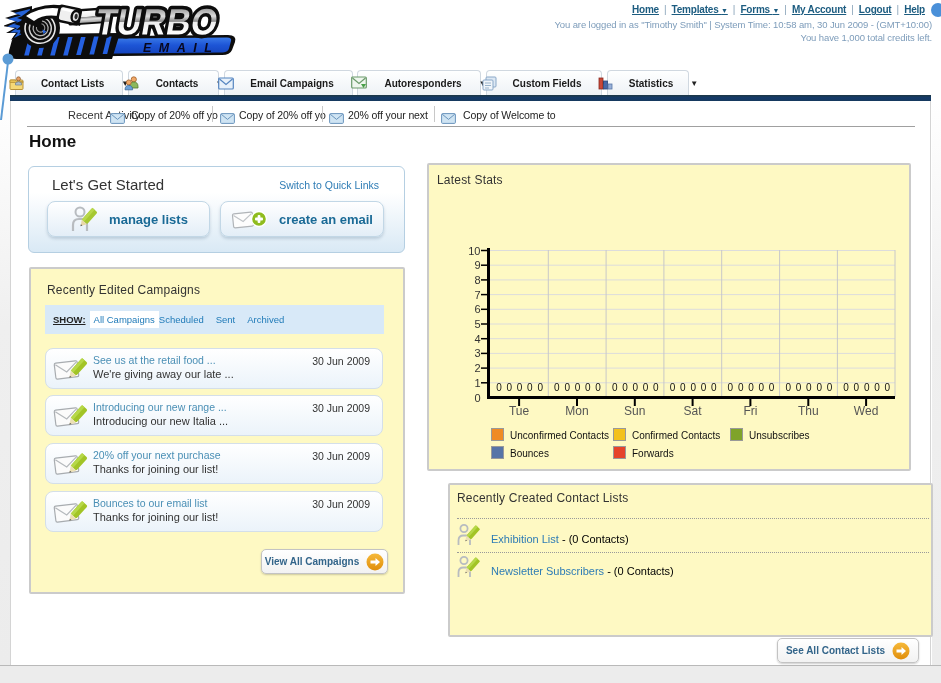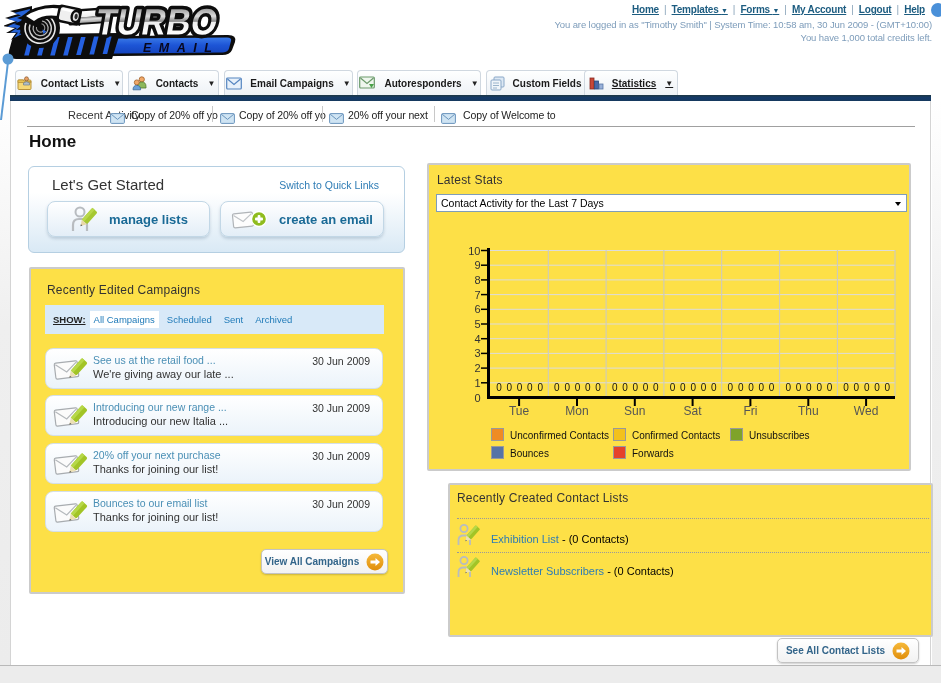--- a/index.html
+++ b/index.html
@@ -6,42 +6,42 @@
 html,body { width:941px; height:683px; background:#ffffff; font-family:"Liberation Sans", sans-serif; overflow:hidden; position:relative; }
 .abs { position:absolute; }
 
 
 .toplinks { top:4px; right:16px; font-size:10px; font-weight:bold; letter-spacing:-0.2px; color:#1c5c80; white-space:nowrap; }
 .toplinks a { color:#1c5c80; text-decoration:underline; }
 .toplinks .sep { color:#8aa4ba; font-weight:normal; padding:0 5px; letter-spacing:0; }
 .loginline { right:9px; font-size:9.5px; letter-spacing:-0.1px; color:#7d9cba; white-space:nowrap; }
 
 
-.tab { position:absolute; top:70px; height:25px; white-space:nowrap; background:linear-gradient(#feffff,#eef2f6); border:1px solid #d0d8e0; border-bottom:none; border-radius:4px 4px 0 0; font-size:10px; font-weight:bold; color:#1a1a1a; display:flex; align-items:center; justify-content:center; gap:8px; }
+.tab { position:absolute; top:70px; height:25px; white-space:nowrap; background:linear-gradient(#feffff,#eef2f6); border:1px solid #d0d8e0; border-bottom:none; border-radius:4px 4px 0 0; font-size:10px; font-weight:bold; color:#1a1a1a; display:flex; align-items:center; justify-content:center; gap:16px; }
 .tab .arr { font-size:8px; color:#222; margin-left:1px; }
 .navybar { left:10px; top:95px; width:921px; height:6px; background:linear-gradient(#1e3844,#143a69 45%,#16395e); }
 
 
 .container { left:10px; top:101px; width:921px; height:564px; background:#ffffff; border-left:1px solid #d4d4d4; border-right:1px solid #d4d4d4; }
 .greybottom { left:0; top:665px; width:941px; height:18px; background:#ececec; border-top:1px solid #b9b9b9; }
 .recentline { left:27px; top:126px; width:888px; height:1px; background:#a0a0a0; }
 .ralabel { font-size:11px; color:#333;padding-left:40px; }
 .raitem { font-size:10.5px; letter-spacing:-0.1px; color:#222; white-space:nowrap; }
 .rasep { width:1px; height:16px; background:#c8c8c8; }
 
 .home { left:29px; top:132px; font-size:17px; font-weight:bold; color:#111; }
 
 
 .lgs { left:28px; top:166px; width:377px; height:87px; border:1px solid #b5cfe2; border-radius:6px; background:linear-gradient(#ffffff 30%, #d9e9f5); }
 .lgs h2 { position:absolute; left:23px; top:9px; font-size:15px; font-weight:normal; color:#333; }
 .switchlink { position:absolute; right:25px; top:12px; font-size:10.5px; color:#2e7cb5; }
 .bigbtn { position:absolute; top:34px; height:36px; border:1px solid #c2d7e6; border-radius:8px; background:linear-gradient(#ffffff,#e3eef7); box-shadow:0 2px 3px rgba(80,110,140,0.25); display:flex; align-items:center; justify-content:center; gap:10px; font-size:13px; font-weight:bold; color:#1a6a96; }
 
 
-.panel { border:2px solid #cbcbcb; background:#fde047; border-radius:2px; }
+.panel { border:2px solid #cbcbcb; background:#fef9c3; border-radius:2px; }
 .camp { left:29px; top:267px; width:376px; height:327px; }
 .panel h2 { position:absolute; font-size:12px; font-weight:normal; color:#333; letter-spacing:0.2px; }
 .showbar { position:absolute; left:14px; top:36px; width:339px; height:29px; background:#d8e9f8; display:flex; align-items:center; font-size:9.5px; }
 .showbar .lbl { font-weight:bold; color:#222; margin-left:8px; margin-right:4px; font-size:9.5px;text-decoration:underline;}
 .showpill { background:#fff; border-radius:0; padding:3px 4px; color:#1f7ab8; }
 .showlink { color:#1f7ab8; margin-left:12px; }
 .crow { position:absolute; left:14px; width:338px; height:41px; border:1px solid #d4dfe9; border-radius:8px; background:linear-gradient(#ffffff,#ebf3fa); }
 .crow .tt { position:absolute; left:47px; top:5px; font-size:10.5px; color:#4a8fb5; }
 .crow .st { position:absolute; left:47px; top:19px; font-size:11px; color:#333; }
 .crow .dt { position:absolute; right:12px; top:6px; font-size:10.5px; color:#333; }
@@ -191,21 +191,21 @@
   <path d="M10,8 l5,0 -2.5,4 z" fill="#48a048"></path>
 </svg>
     </span>Autoresponders <span class="arr">▼</span></div>
 <div class="tab" style="left:486px; width:116px;"><span class="ticon">
       <svg width="15" height="15" viewBox="0 0 15 15">
   <rect x="4" y="1" width="10" height="10" rx="1" fill="#dce8f4" stroke="#8aa8c8" stroke-width="1"></rect>
   <rect x="1" y="4" width="10" height="10" rx="1" fill="#f0f5fa" stroke="#8aa8c8" stroke-width="1"></rect>
   <path d="M3,7 l6,0 M3,9.5 l6,0 M3,12 l4,0" stroke="#9ab4cc" stroke-width="1"></path>
 </svg>
     </span>Custom Fields <span class="arr">▼</span></div>
-<div class="tab" style="left:584px; width:94px;text-decoration:underline;"><span class="ticon">
+<div class="tab" style="left:607px; width:82px;"><span class="ticon">
       <svg width="15" height="14" viewBox="0 0 15 14">
   <rect x="1" y="2" width="4" height="11" fill="#c84838" stroke="#8a2a20" stroke-width="0.8"></rect>
   <rect x="5.5" y="5" width="4" height="8" fill="#4868a8" stroke="#2a4878" stroke-width="0.8"></rect>
   <rect x="10" y="8" width="4" height="5" fill="#98b0d8" stroke="#5878a8" stroke-width="0.8"></rect>
 </svg>
     </span>Statistics <span class="arr">▼</span></div>
 
 <div class="abs navybar"></div>
 <div class="abs" style="left:0; top:101px; width:10px; height:564px; background:linear-gradient(#ffffff,#efefef 40%,#ececec);"></div>
 <div class="abs" style="left:932px; top:101px; width:9px; height:564px; background:linear-gradient(#ffffff,#efefef 40%,#ececec);"></div>
@@ -262,21 +262,21 @@
     <rect x="24" y="11.6" width="8" height="2.8" rx="1" fill="#fff"></rect>
     <rect x="26.6" y="9" width="2.8" height="8" rx="1" fill="#fff"></rect>
   </svg>create an email</a>
 </div>
 
 <div class="abs panel camp">
   <h2 style="left:16px; top:14px;">Recently Edited Campaigns</h2>
   <div class="showbar">
     <span class="lbl">SHOW:</span>
     <span class="showpill">All Campaigns</span>
-    <a class="showlink" style="margin-left:8px;" href="#">Scheduled</a>
+    <a class="showlink" style="margin-left:0;" href="#">Scheduled</a>
     <a class="showlink" href="#">Sent</a>
     <a class="showlink" href="#">Archived</a>
   </div>
   <div class="crow" style="top:79px;">
       <span class="rowicon" style="position:absolute; left:6px; top:7px;">
         <svg width="36" height="28" viewBox="0 0 36 28">
 <g transform="rotate(-7 14 14)">
 <rect x="3" y="6" width="23" height="16" rx="1.5" fill="#fbfbfb" stroke="#a8acb0" stroke-width="1.2"></rect>
 <path d="M4,7.5 L14.5,16 L25,7.5" fill="none" stroke="#b4b8bc" stroke-width="1.2"></path>
 </g>
@@ -356,21 +356,20 @@
             <stop offset="1" stop-color="#e08e0b"></stop>
           </linearGradient>
         </defs>
         <circle cx="9" cy="9" r="8.5" fill="url(#og)"></circle>
         <path d="M4.5,7.6 l5,0 0,-2.6 4.5,4 -4.5,4 0,-2.6 -5,0 z" fill="#fff"></path>
       </svg></a>
 </div>
 
 <div class="abs panel stats">
   <h2 style="left:8px; top:8px;">Latest Stats</h2>
-  <div class="select">Contact Activity for the Last 7 Days<span class="sarr"></span></div>
   <svg style="position:absolute; left:28px; top:77px;" width="460" height="180" viewBox="0 0 460 180">
     <g stroke="#dcdcdc" stroke-width="1">
       <line x1="33" y1="8.5" x2="438" y2="8.5"></line>
       <line x1="33" y1="23.2" x2="438" y2="23.2"></line>
       <line x1="33" y1="37.9" x2="438" y2="37.9"></line>
       <line x1="33" y1="52.6" x2="438" y2="52.6"></line>
       <line x1="33" y1="67.3" x2="438" y2="67.3"></line>
       <line x1="33" y1="82.0" x2="438" y2="82.0"></line>
       <line x1="33" y1="96.7" x2="438" y2="96.7"></line>
       <line x1="33" y1="111.4" x2="438" y2="111.4"></line>

